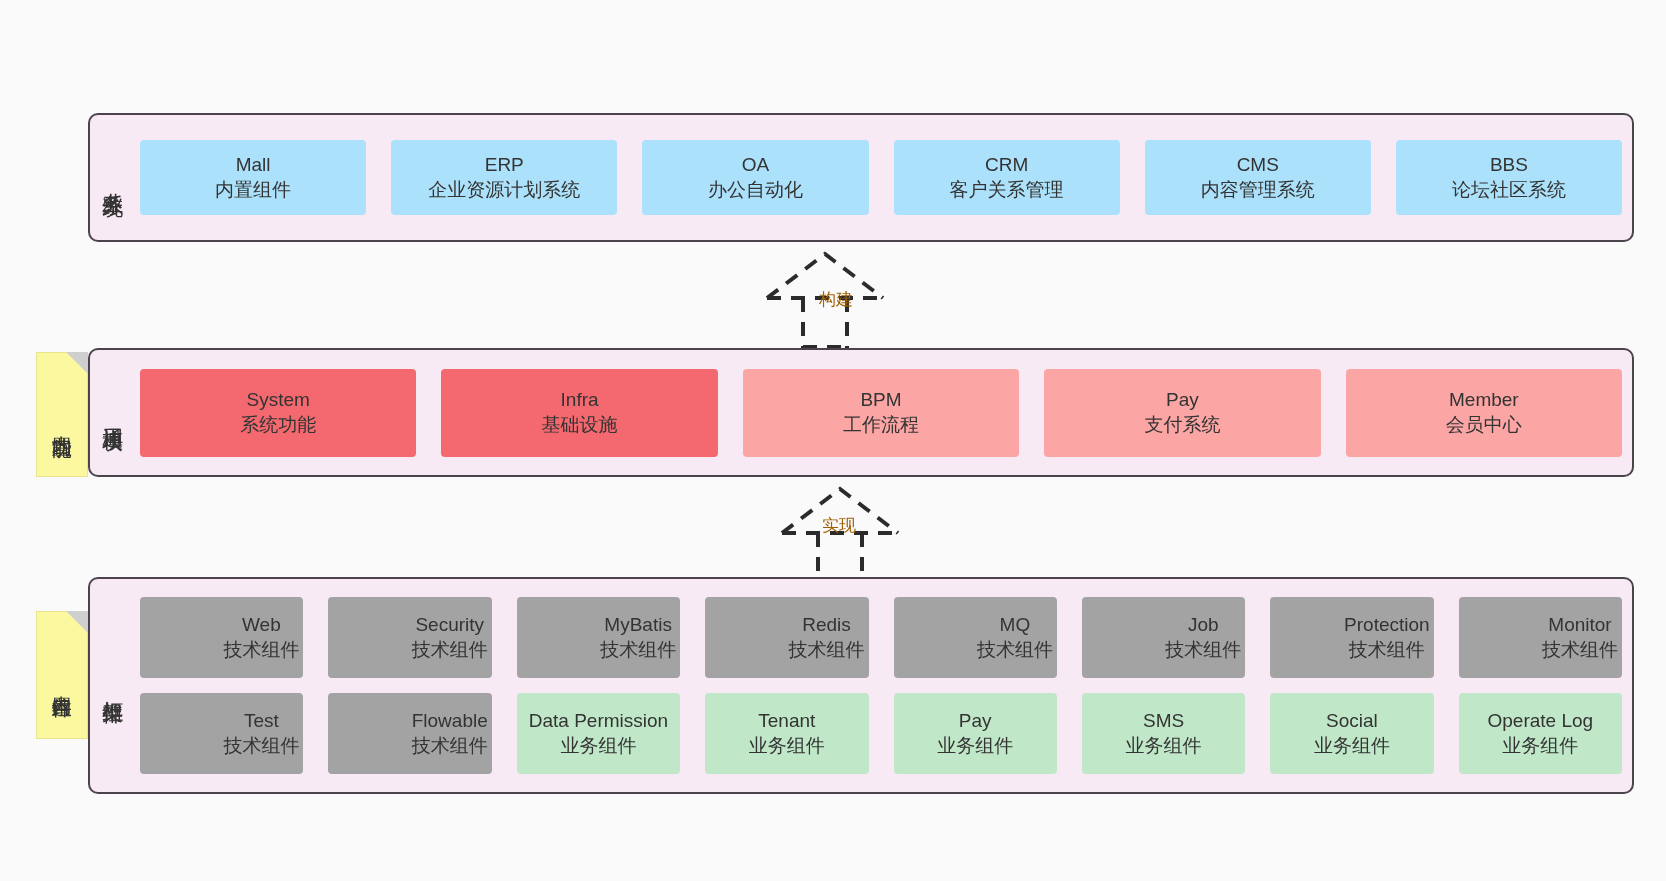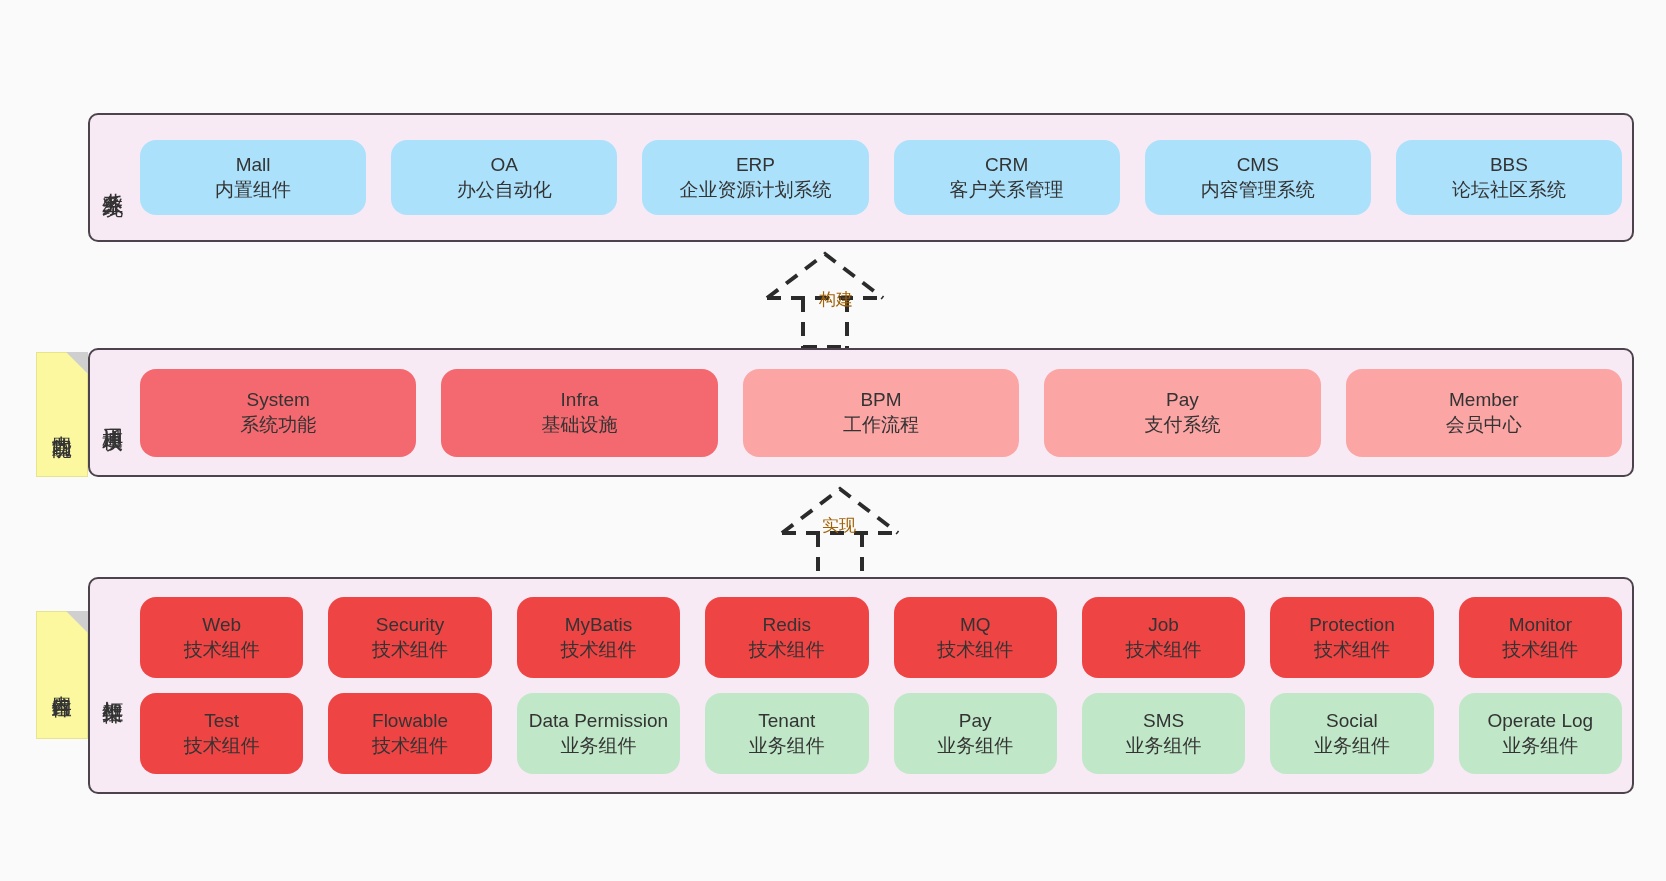--- a/index.html
+++ b/index.html
@@ -54,36 +54,36 @@
     display:flex;
     width:100%;
     gap:25px;
   }
   .cell{
     flex:1 1 0;
     display:flex;
     align-items:center;
     justify-content:center;
     text-align:center;
-    border-radius:16px;
+    border-radius:4px;
     font-size:19px;
     line-height:1.28;
     color:#333333;
     box-sizing:border-box;
     padding:4px 4px;
     user-select:none;
   }
   .cell .t1{display:block;}
   .cell .t2{display:block;}
 
   
   .c-blue{background:#ace1fb;}
   .c-red-strong{background:#f4696f;}
   .c-red-soft{background:#fca5a5;}
-  .c-green-strong{background:#ef4444;}
+  .c-green-strong{background:#a3a3a3;justify-content:flex-end;}
   .c-green-soft{background:#c0e8c8;}
 
   
   #layer-business{left:88px;top:113px;width:1546px;height:129px;}
   #layer-business .row{gap:25px;}
   #layer-business .cell{height:75px;}
 
   #layer-common{left:88px;top:348px;width:1546px;height:129px;}
   #layer-common .cell{height:88px;}
 
@@ -144,28 +144,28 @@
     <div class="layer-body">
       <div class="row">
         <div class="cell c-blue">
           <div>
             <span class="t1">Mall</span>
             <span class="t2">内置组件</span>
           </div>
         </div>
         <div class="cell c-blue">
           <div>
+            <span class="t1">ERP</span>
+            <span class="t2">企业资源计划系统</span>
+          </div>
+        </div>
+        <div class="cell c-blue">
+          <div>
             <span class="t1">OA</span>
             <span class="t2">办公自动化</span>
-          </div>
-        </div>
-        <div class="cell c-blue">
-          <div>
-            <span class="t1">ERP</span>
-            <span class="t2">企业资源计划系统</span>
           </div>
         </div>
         <div class="cell c-blue">
           <div>
             <span class="t1">CRM</span>
             <span class="t2">客户关系管理</span>
           </div>
         </div>
         <div class="cell c-blue">
           <div>

